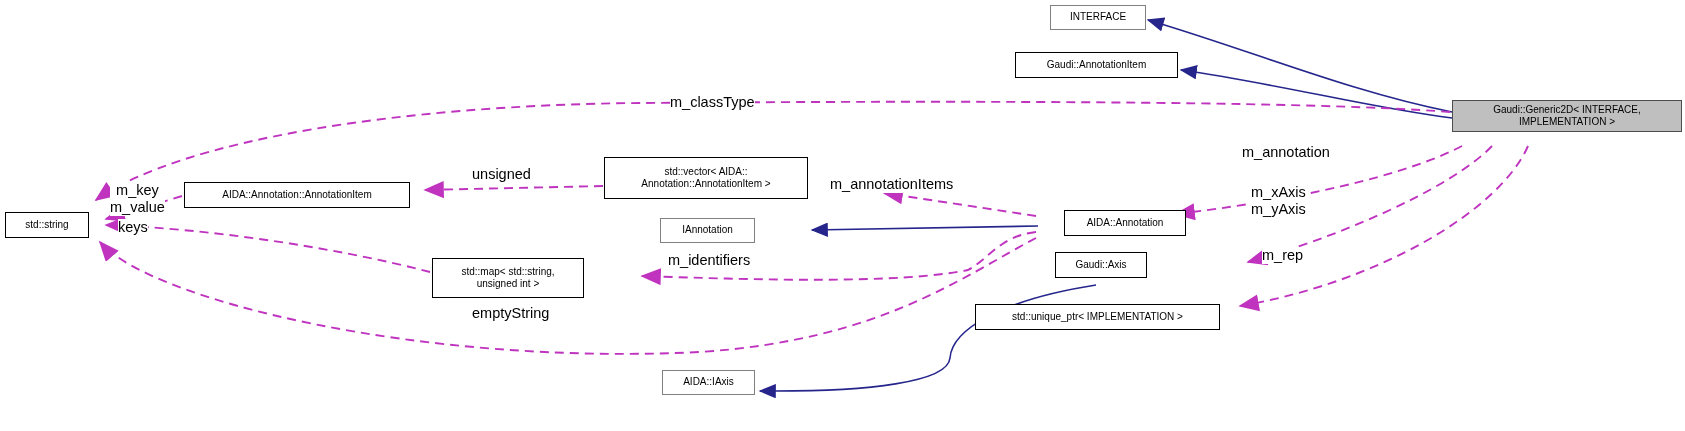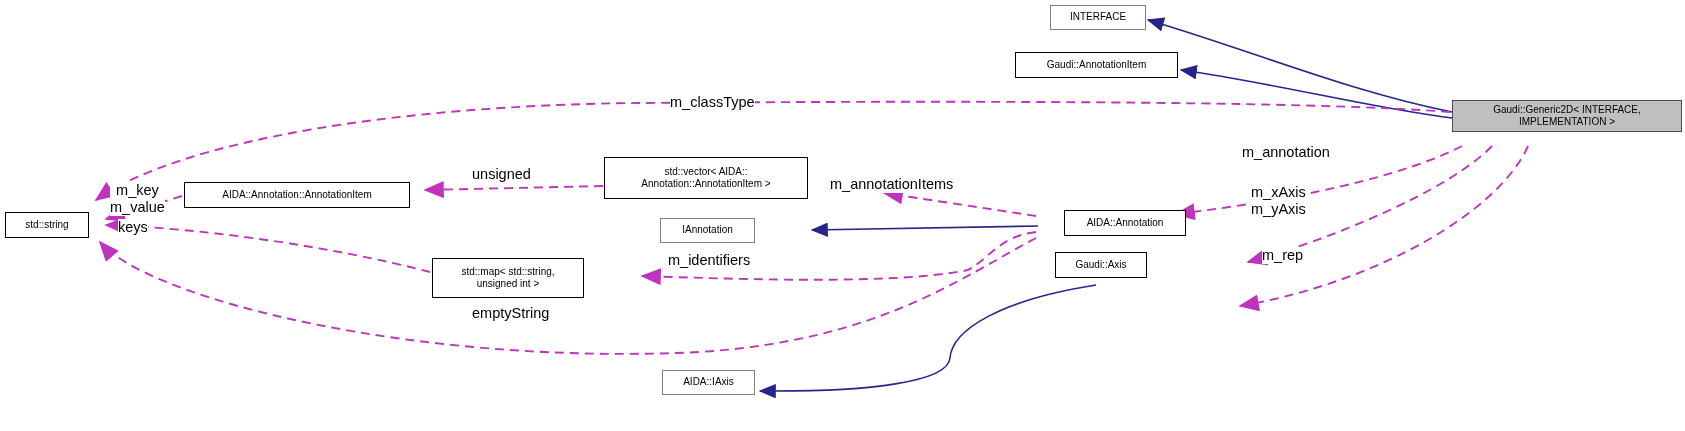--- a/index.html
+++ b/index.html
@@ -143,20 +143,23 @@
 
   <div class="node solid" style="left:432px; top:258px; width:152px; height:40px;">
     <span>std::map&lt; std::string,
 unsigned int &gt;</span>
   </div>
 
   <div class="node solid" style="left:1055px; top:252px; width:92px; height:26px;">
     <span>Gaudi::Axis</span>
   </div>
 
+  <div class="node solid" style="left:975px; top:304px; width:245px; height:26px;">
+    <span>std::unique_ptr&lt; IMPLEMENTATION &gt;</span>
+  </div>
 
   <div class="node gray" style="left:662px; top:370px; width:93px; height:25px;">
     <span>AIDA::IAxis</span>
   </div>
 
   <div class="edge-label" style="left:670px; top:94px;">m_classType</div>
 
   <div class="edge-label" style="left:472px; top:166px;">unsigned</div>
 
   <div class="edge-label" style="left:830px; top:176px;">m_annotationItems</div>

